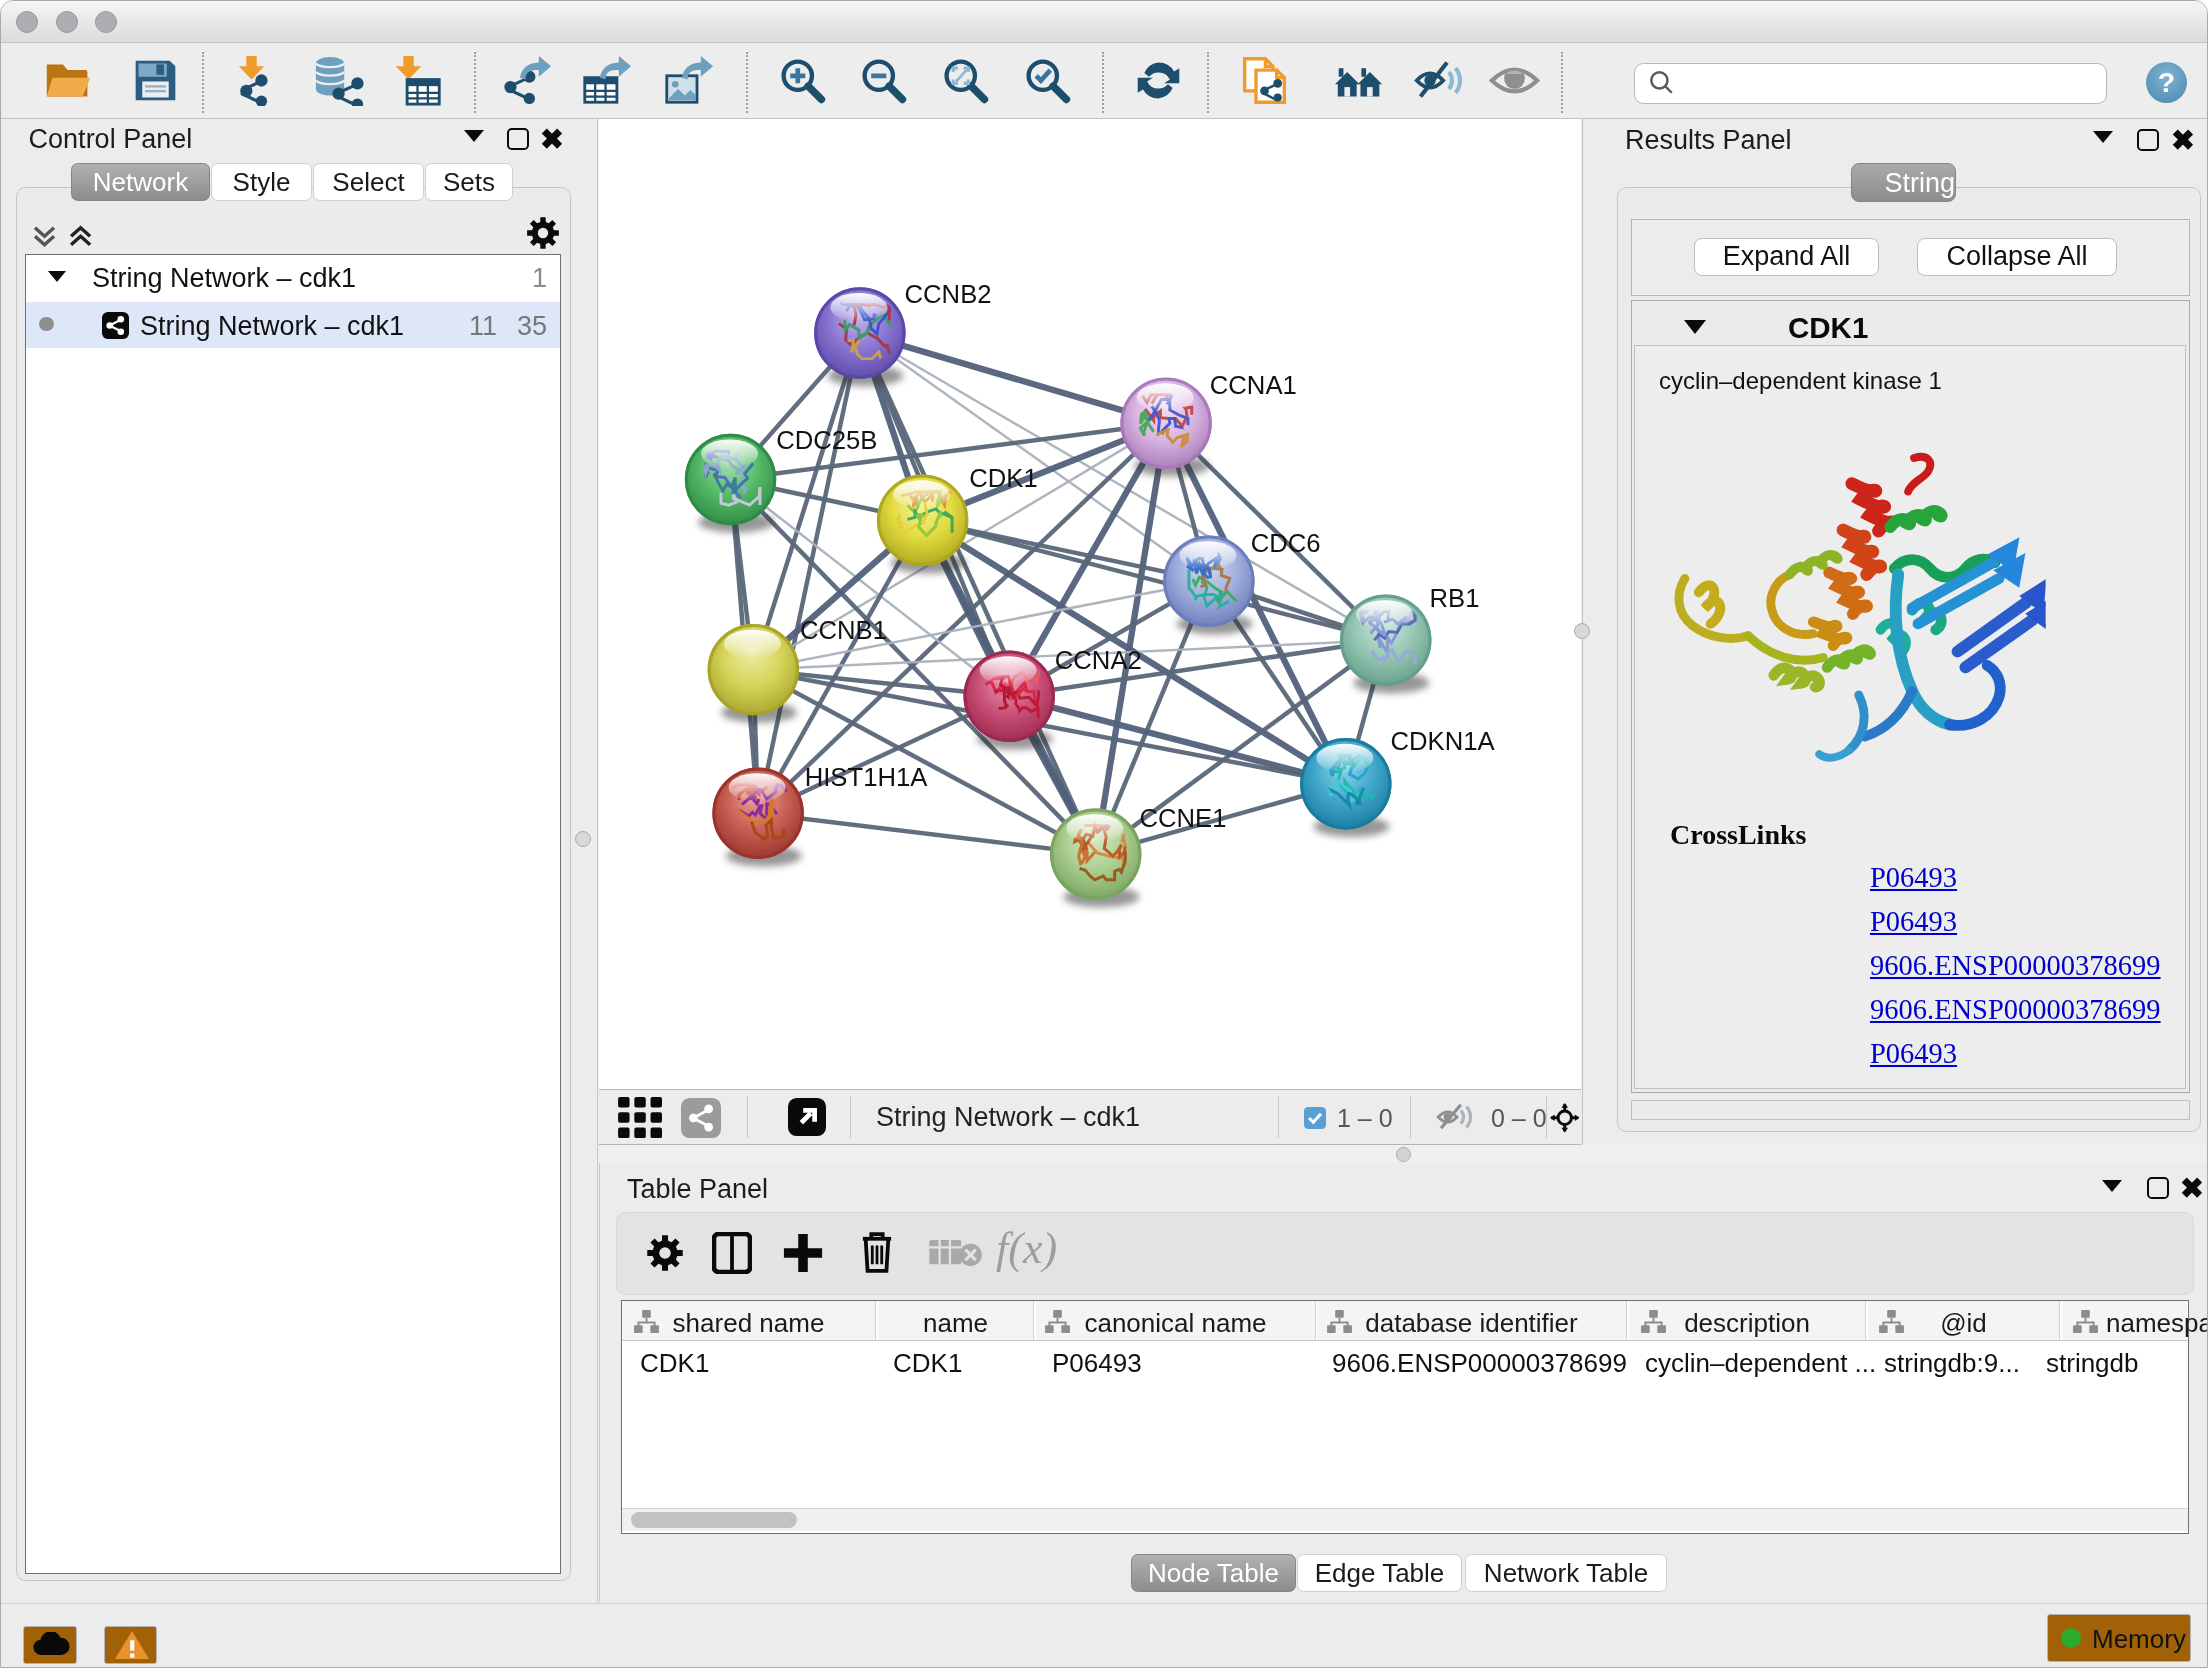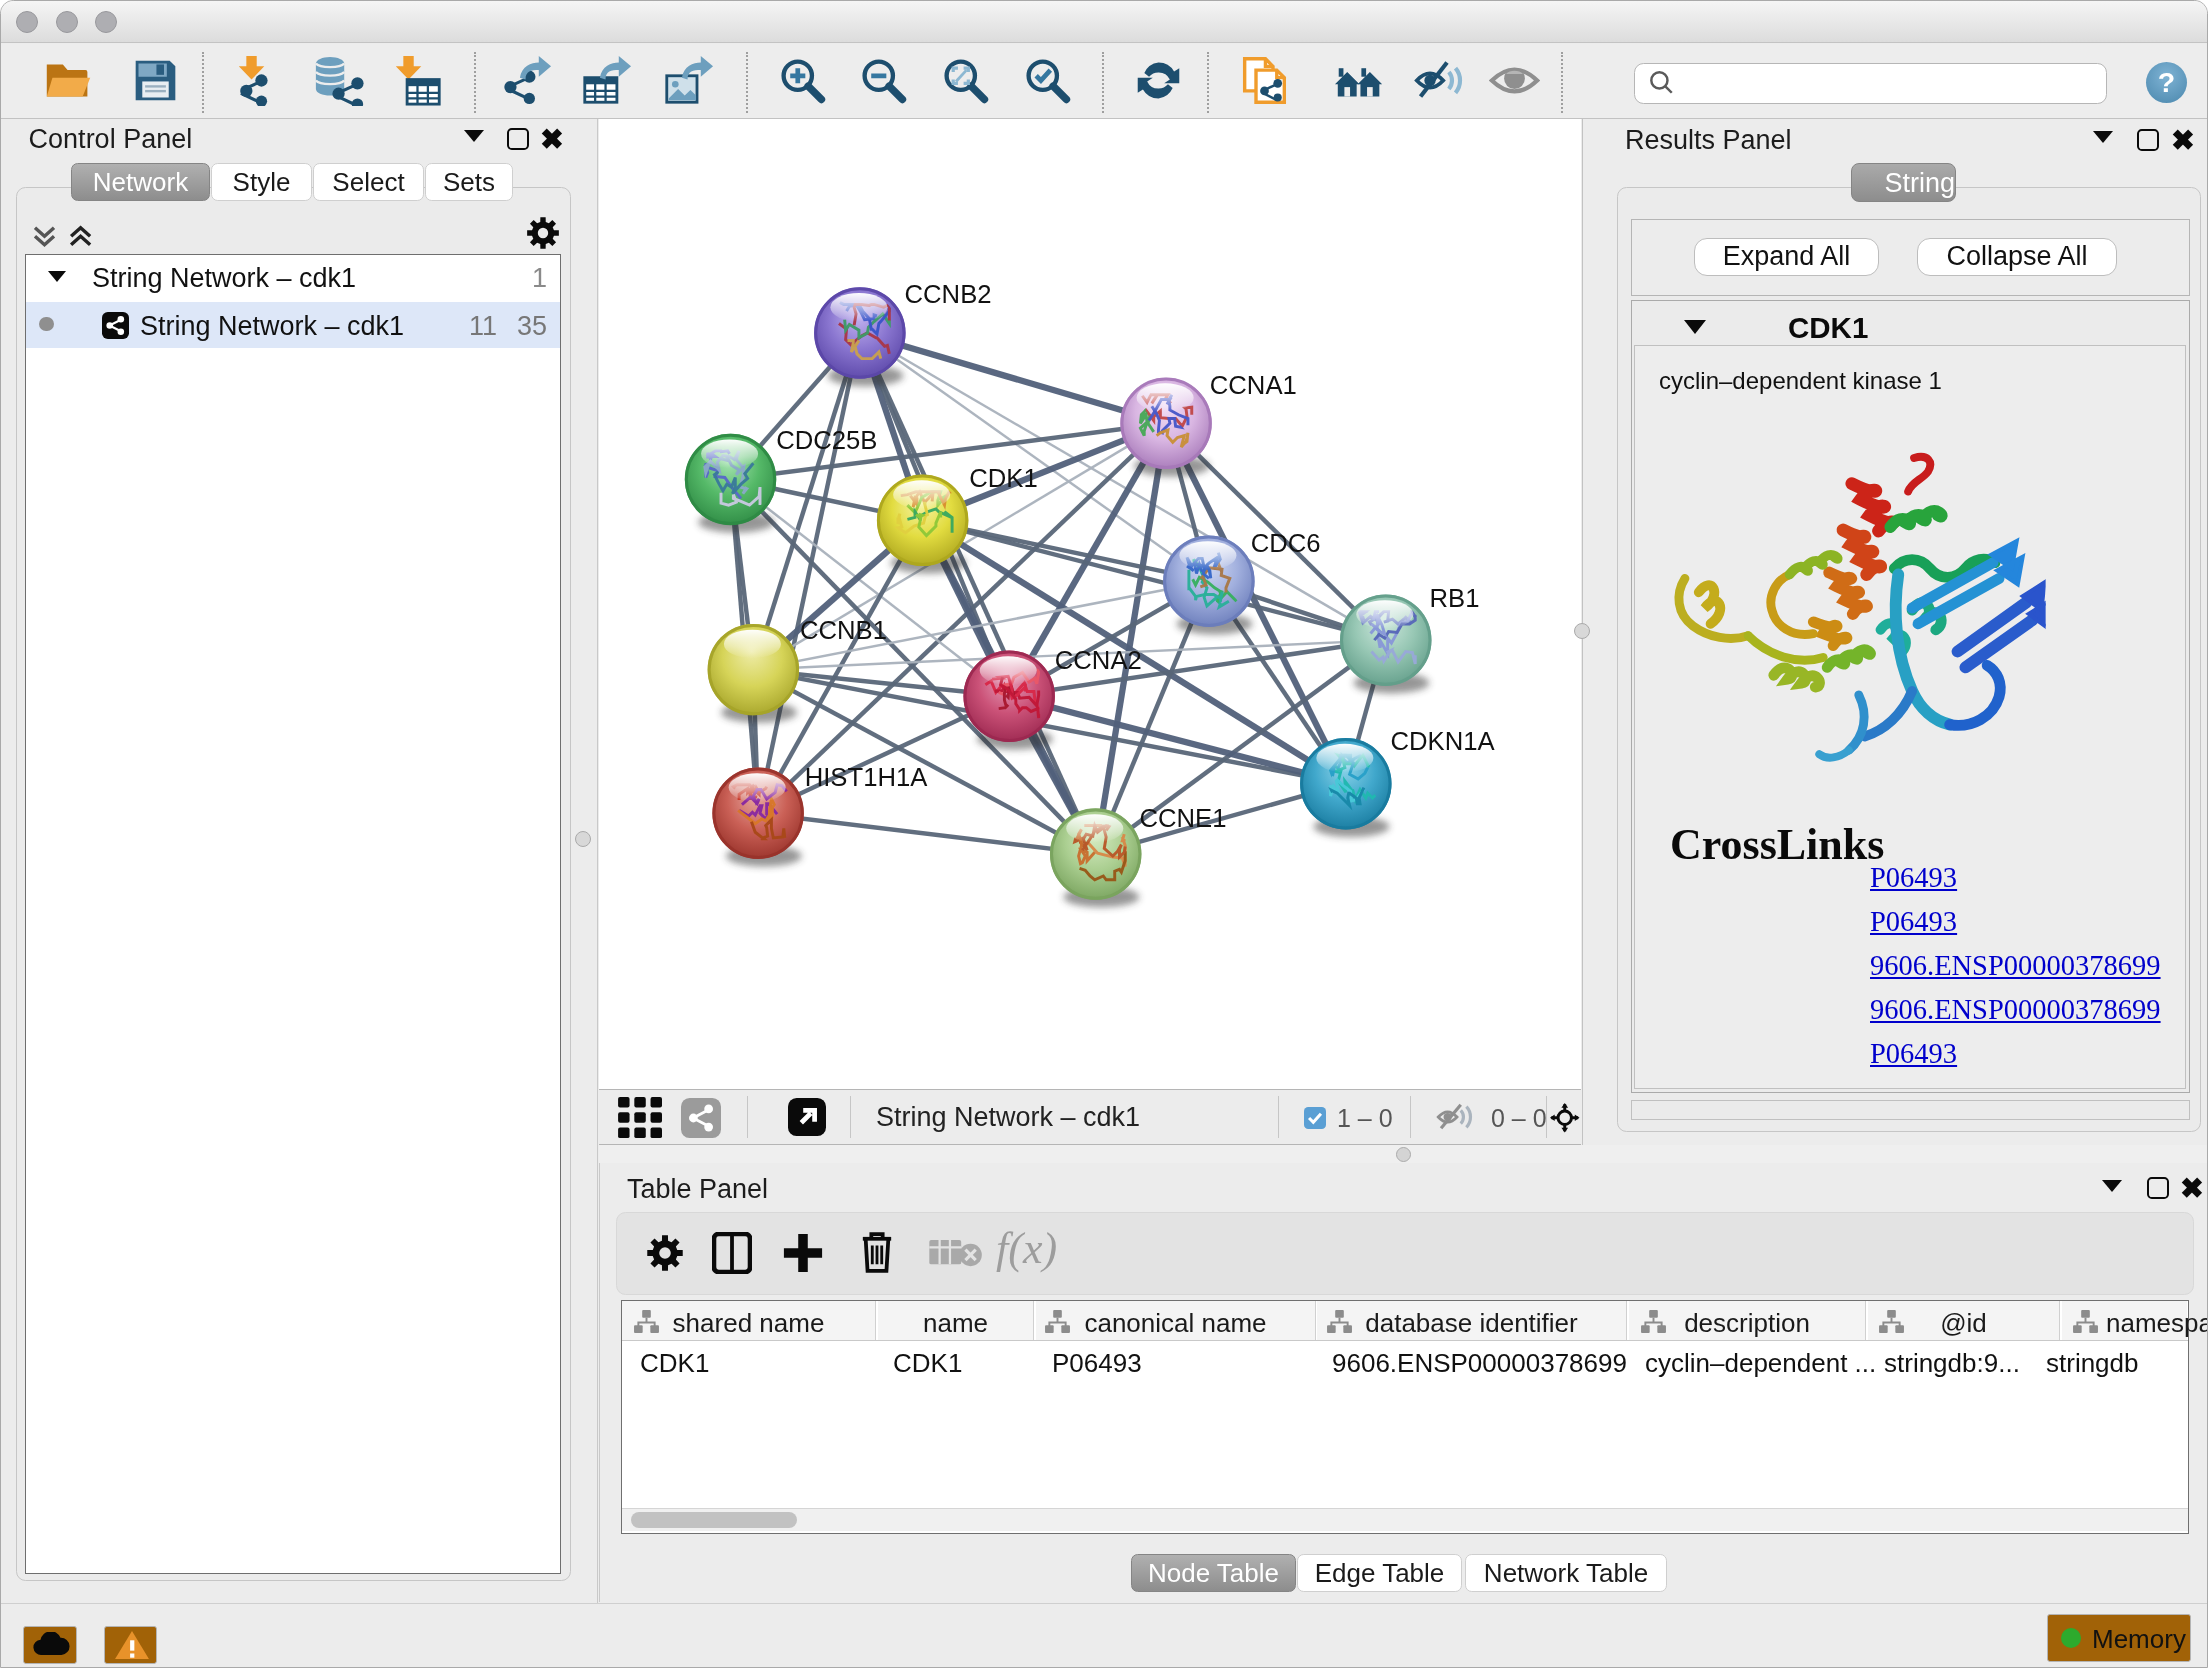--- a/index.html
+++ b/index.html
@@ -26,21 +26,21 @@
 #treebox { position:absolute; left:24px; top:135px; width:536px; height:1320px; background:#fff; border:1.9px solid #6e6e6e; }
 .trow { position:absolute; left:0; width:100%; height:46px; }
 .tri { width:0; height:0; border-left:9.5px solid transparent; border-right:9.5px solid transparent; border-top:11.4px solid #0a0a0a; }
 
 #canvas { position:absolute; left:598px; top:118px; width:982px; height:970px; background:#fff; }
 #netbar { position:absolute; left:598px; top:1088px; width:982px; height:56px; background:#ececec; border-top:1.9px solid #b5b5b5; border-bottom:1.9px solid #b5b5b5; }
 .nsep { position:absolute; top:5.7px; height:42px; width:0; border-left:1.9px solid #c6c6c6; }
 #hsplit { position:absolute; left:598px; top:1144px; width:1610px; height:18px; background:#efefef; }
 
 #rpanel { position:absolute; left:1581px; top:118px; width:628px; height:1026px; background:#ececec; border-left:1.9px solid #c2c2c2; }
-.btn { position:absolute; background:#fff; border:1.9px solid #bdbdbd; border-radius:13px; text-align:center; font-size:27px; color:#111; }
+.btn { position:absolute; background:#fff; border:1.9px solid #bdbdbd; border-radius:8px; text-align:center; font-size:27px; color:#111; }
 .serif { font-family:"Liberation Serif",serif; }
 .link { color:#0000cc; text-decoration:underline; }
 
 #tpanel { position:absolute; left:598px; top:1162px; width:1610px; height:439px; background:#ececec; border-left:1px solid #c9c9c9; }
 #ttool { position:absolute; left:16px; top:49px; width:1578px; height:83px; background:#e3e3e3; border-radius:9.5px; border:1px solid #d8d8d8; }
 #ttable { position:absolute; left:21px; top:137px; width:1568px; height:234px; background:#fff; border:1.9px solid #6f6f6f; }
 .th { position:absolute; top:0; height:39px; background:#f4f4f4; border-right:1.9px solid #d0d0d0; }
 .thtxt { position:absolute; width:100%; text-align:center; top:6.7px; font-size:26px; color:#1a1a1a; }
 .td { position:absolute; top:40px; font-size:26px; color:#111; }
 
@@ -656,21 +656,21 @@
 <path d="M250 158 L332 112 M256 174 L338 128" stroke="#2492d4" stroke-width="11"></path>
 <path d="M330 104l26 -14 -5 28z M336 120l26 -14 -5 28z" stroke="#2486dc" stroke-width="4" fill="#2486dc"></path>
 <path d="M296 202 L366 152 M304 218 L372 170" stroke="#2a5ccc" stroke-width="12"></path>
 <path d="M362 146l22 -14 -3 28z M368 164l22 -14 -3 28z" stroke="#2a54cc" stroke-width="4" fill="#2a54cc"></path>
 <path d="M288 276 C310 280 332 268 338 248 C342 234 336 222 326 216" stroke="#2062cc" stroke-width="11"></path>
 <path d="M250 242 C240 266 222 282 202 288" stroke="#2a7ac8" stroke-width="10"></path>
 <path d="M196 246 C206 266 202 288 186 302" stroke="#3090cc" stroke-width="9"></path>
 <path d="M186 302 C176 310 164 312 156 306" stroke="#38a0d0" stroke-width="8"></path>
 </g>
         </svg></div>
- <div class="abs serif" style="left:87px;top:700px;font-size:44px;font-weight:bold;color:#0a0a0a">CrossLinks</div>
+ <div class="abs serif" style="left:87px;top:700px;font-size:28px;font-weight:bold;color:#0a0a0a">CrossLinks</div>
  <div class="abs serif link" style="left:287px;top:737px;font-size:28.5px;line-height:44px">P06493<br>P06493<br>9606.ENSP00000378699<br>9606.ENSP00000378699<br>P06493</div>
  <div class="abs" style="left:48px;top:981px;width:559px;height:20px;border:1px solid #c0c0c0;background:#ebebeb"></div>
  <div class="abs" style="left:-9.5px;top:504px;width:16px;height:16px;border-radius:50%;background:#d8d8d8;border:1px solid #aaa"></div>
 </div>
 
 <div id="tpanel">
  <div class="abs ptitle" style="left:27px;top:10.5px">Table Panel</div>
  <div class="abs collapse" style="left:1502px;top:17px"></div>
  <div class="abs maxbox" style="left:1547px;top:14.3px"></div>
  <div class="abs xicon" style="left:1580px;top:14.3px">✖</div>

